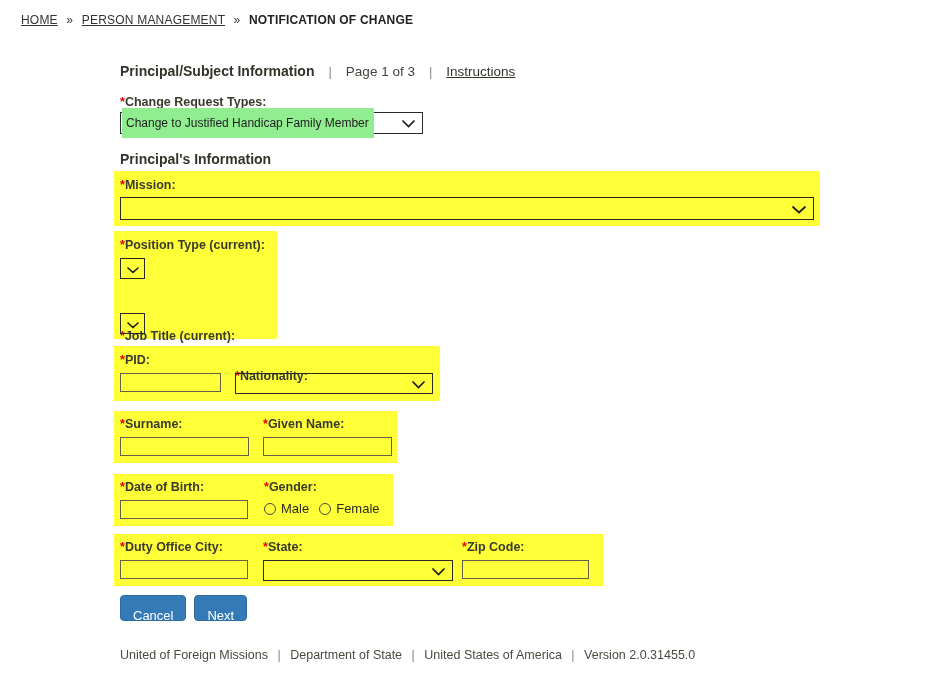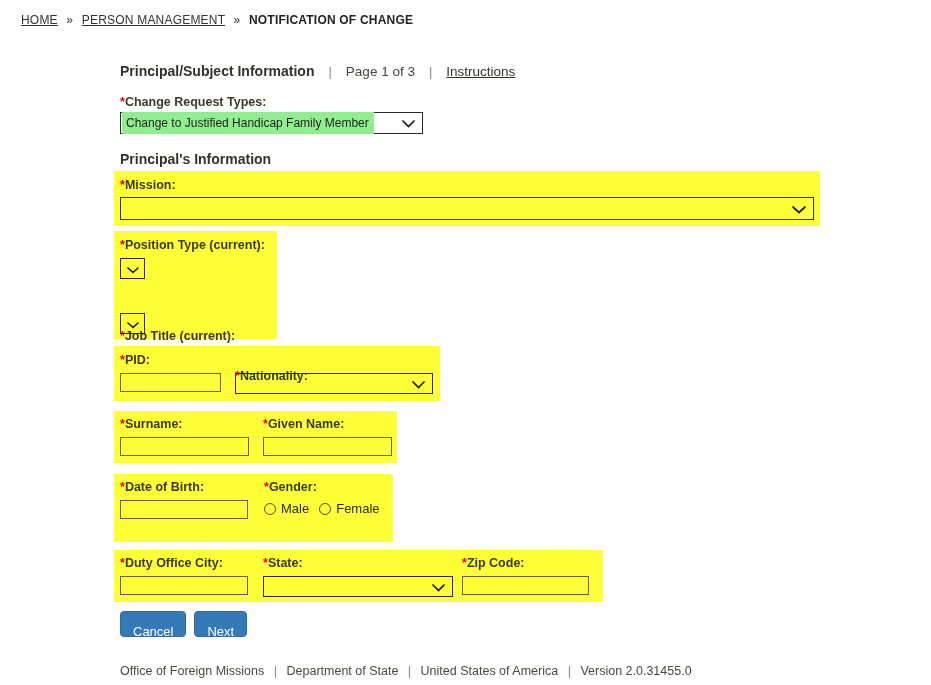--- a/index.html
+++ b/index.html
@@ -22,36 +22,36 @@
   .instructions-link { color: #33332b; text-decoration: underline; font-size: 13.5px; cursor: pointer; }
 
   
   .lbl { font-size: 12.5px; font-weight: bold; color: #3a3a2c; white-space: nowrap; }
   .req { color: #e60000; }
 
   
   .crt-label { margin: 16px 0 0 6px; }
   .crt-select { margin: 3px 0 0 6px; width: 303px; height: 22px; background: #fff;
                 border: 1px solid #2a2a2a; display: flex; align-items: center; cursor: pointer; }
-  .crt-green { width: 252px; height: 22px; margin-left: 1px; background: #90ee90;
+  .crt-green { width: 252px; height: 30px; margin-left: 1px; background: #90ee90;
                display: flex; align-items: center; padding-left: 4px;
                font-size: 12px; color: #1e1e1e; white-space: nowrap; overflow: hidden; }
   .crt-select .chev { margin-left: auto; margin-right: 7px; }
 
   .section-title { margin: 17px 0 0 6px; font-size: 14px; font-weight: bold; color: #33332b; }
 
   
   .yrow { position: relative; background: #ffff37; }
   .fld { position: absolute; }
 
   .row-mission   { margin-top: 4px; width: 706px; height: 55px; }
   .row-position  { margin-top: 5px;  width: 163px; height: 108px; }
   .row-pid       { margin-top: 7px;  width: 326px; height: 55px; }
   .row-surname   { margin-top: 10px; width: 283px; height: 52px; }
-  .row-dob       { margin-top: 11px; width: 279px; height: 68px; }
+  .row-dob       { margin-top: 11px; width: 279px; height: 52px; }
   .row-duty      { margin-top: 8px;  width: 489px; height: 52px; }
 
   
   .sel { border: 1px solid #2a2a2a; background: transparent; display: flex;
          align-items: center; cursor: pointer; }
   .sel-end { justify-content: flex-end; padding-right: 7px; }
   .sel-center { justify-content: center; }
   .txt { border: 1px solid #62624a; background: transparent; height: 19px;
          font-family: "Liberation Sans", sans-serif; font-size: 12px; color: #222;
          padding: 0 3px; outline: none; }
@@ -213,21 +213,21 @@
     </div>
     <input class="fld txt" style="left: 348px; top: 26px; width: 127px;" value="">
   </div>
 
   <div class="btn-row">
     <button class="btn">Cancel</button>
     <button class="btn">Next</button>
   </div>
 
   <div class="footer">
-    <span>Office of Foreign Missions</span>
+    <span>United of Foreign Missions</span>
     <span class="pipe">|</span>
     <span>Department of State</span>
     <span class="pipe">|</span>
     <span>United States of America</span>
     <span class="pipe">|</span>
     <span>Version 2.0.31455.0</span>
   </div>
 
 </div>
 

